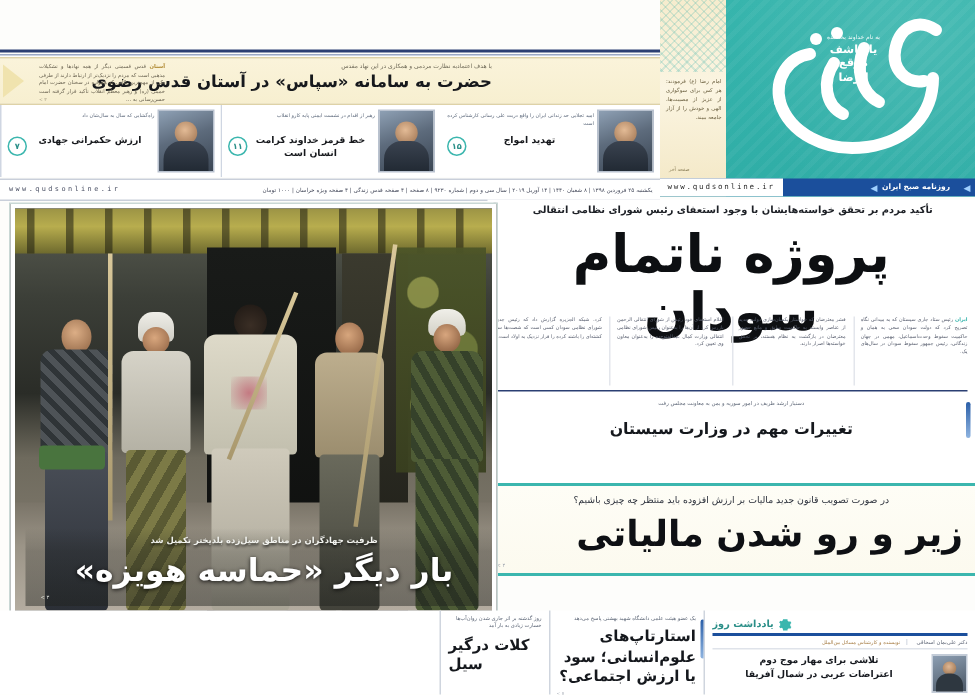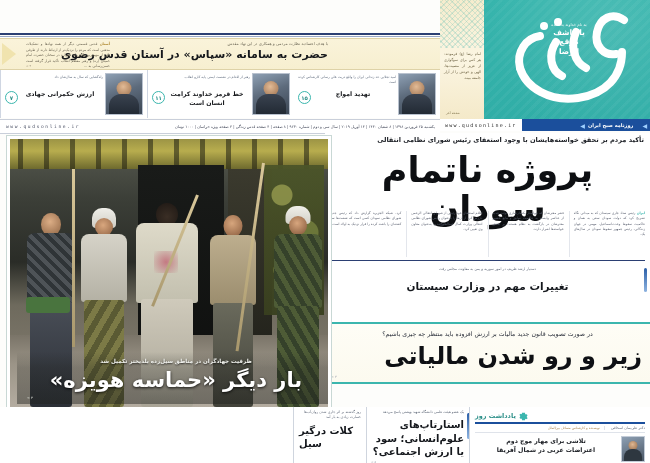--- a/index.html
+++ b/index.html
@@ -159,21 +159,21 @@
   }
   .dateline .dl-www{
     margin-right:auto;padding-left:6px;font-size:4.6px;color:#4a5064;
     letter-spacing:1.6px;direction:ltr;font-family:"DejaVu Sans Mono",monospace;
   }
 
   
   .lead{position:absolute;right:0;top:133px;width:325px;height:190px;background:#ffffff;}
   .lead-kicker{
     position:absolute;right:6px;left:8px;top:3px;
-    font-size:6.6px;font-weight:bold;color:#1d2026;text-align:right;direction:rtl;
+    font-size:6.6px;font-weight:bold;color:#1d2026;text-align:center;direction:rtl;
     white-space:nowrap;
   }
   .lead-kicker-bar{position:absolute;left:4px;top:2px;width:1.5px;height:11px;background:#c9c9c9;}
   .lead-title{
     position:absolute;right:4px;left:4px;top:18px;
     font-size:35px;font-weight:bold;color:#0d0f12;text-align:center;
     direction:rtl;line-height:1.12;letter-spacing:-.5px;
   }
 
   .lead-cols{

